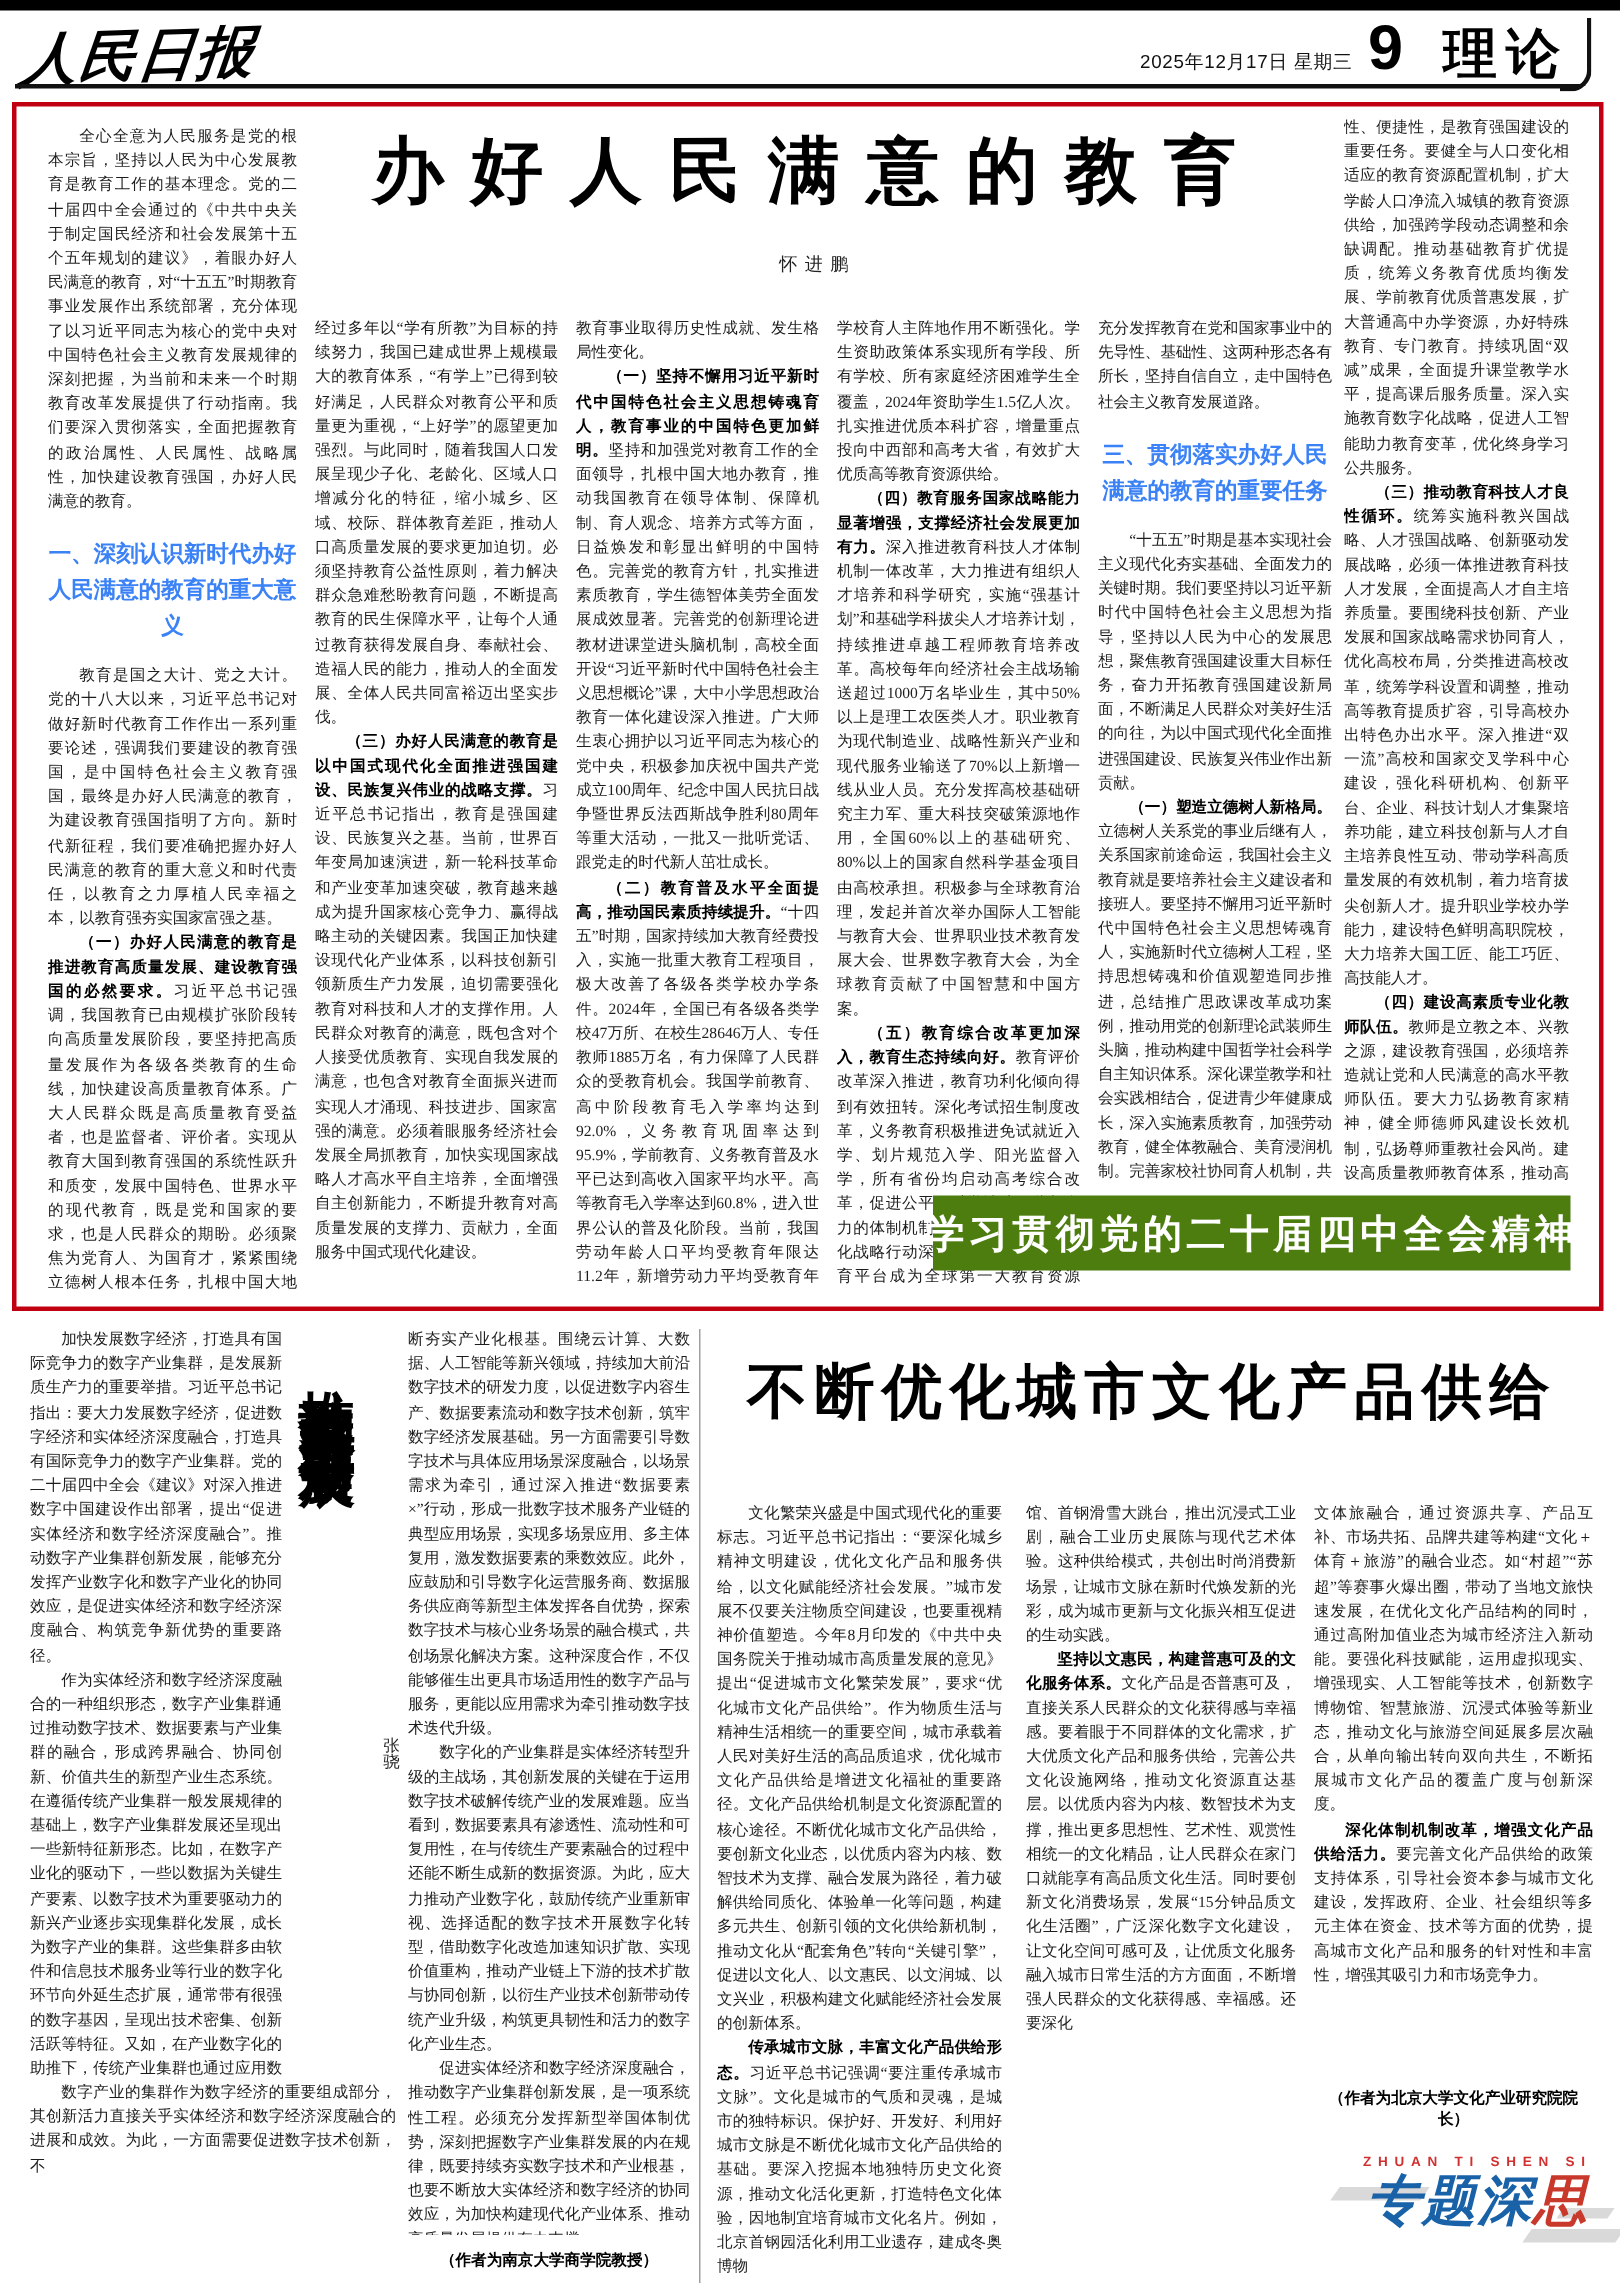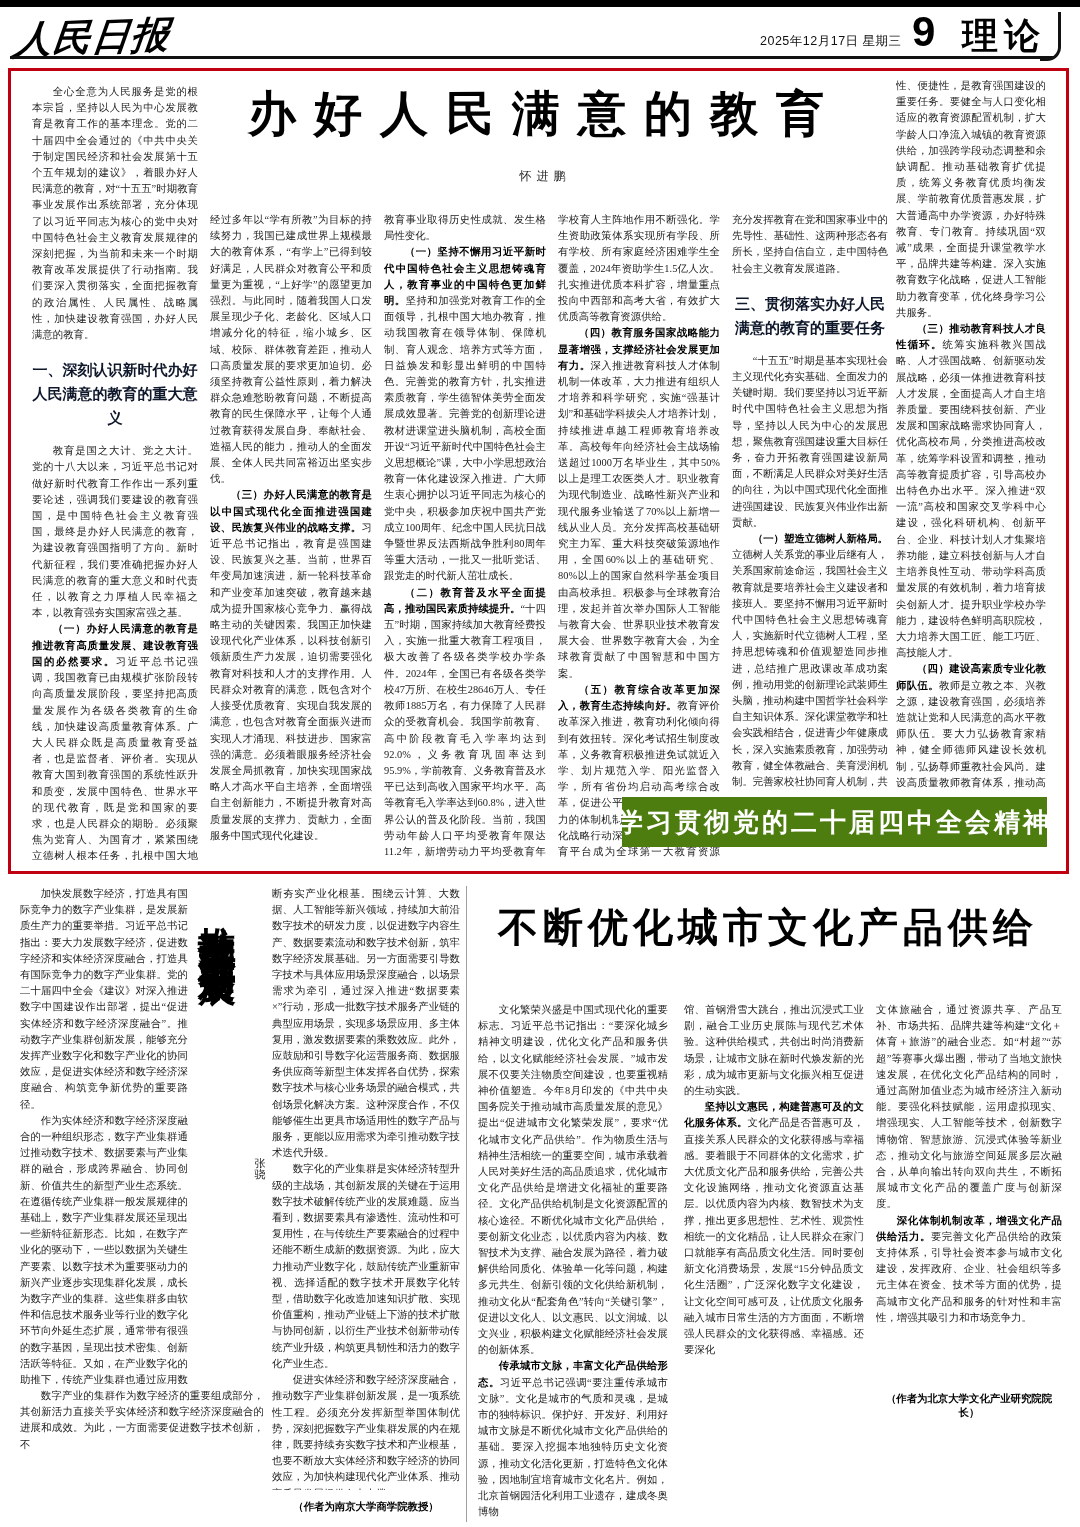--- a/index.html
+++ b/index.html
@@ -21,21 +21,21 @@
         border-right:3px solid #111;border-bottom:3px solid #111;border-bottom-right-radius:14px;}
   
   .redbox{position:absolute;left:8px;top:68px;width:1061px;height:806px;
         border:3px solid #c00010;box-sizing:border-box;background:#fff;}
   .col{position:absolute;overflow:hidden;font-size:10.4px;line-height:16.2px;
         text-align:justify;color:#1c1c1c;}
   .para{margin:0;text-indent:2em;}
   .para.cont{text-indent:0;}
   .lead{font-weight:bold;color:#000;}
   .sec-h{font-family:"Liberation Sans",sans-serif;font-weight:bold;font-size:15px;
-        line-height:1.6;text-align:center;margin:15px 0 13px;color:#0f172a;text-indent:0;}
+        line-height:1.6;text-align:center;margin:15px 0 13px;color:#3b82f6;text-indent:0;}
   .main-title{position:absolute;left:210px;top:82px;width:670px;text-align:center;
         font-family:Liberation Serif, serif;font-weight:900;font-size:48px;
         letter-spacing:18px;color:#000;white-space:nowrap;}
   .main-author{position:absolute;left:210px;top:168px;width:670px;text-align:center;
         font-size:12px;letter-spacing:5px;color:#222;}
   .banner{position:absolute;left:622px;top:797px;width:425px;height:50px;background:#4d7c0f;
         color:#fff;font-family:"Liberation Sans",sans-serif;font-weight:900;font-size:26px;
         letter-spacing:3px;display:flex;align-items:center;justify-content:center;white-space:nowrap;}
   
   .vdivider{position:absolute;left:466px;top:886px;width:1px;height:636px;background:#9f9f9f;}
@@ -100,21 +100,21 @@
       <p class="para"><span class="lead">（四）教育服务国家战略能力显著增强，支撑经济社会发展更加有力。</span>深入推进教育科技人才体制机制一体改革，大力推进有组织人才培养和科学研究，实施“强基计划”和基础学科拔尖人才培养计划，持续推进卓越工程师教育培养改革。高校每年向经济社会主战场输送超过1000万名毕业生，其中50%以上是理工农医类人才。职业教育为现代制造业、战略性新兴产业和现代服务业输送了70%以上新增一线从业人员。充分发挥高校基础研究主力军、重大科技突破策源地作用，全国60%以上的基础研究、80%以上的国家自然科学基金项目由高校承担。积极参与全球教育治理，发起并首次举办国际人工智能与教育大会、世界职业技术教育发展大会、世界数字教育大会，为全球教育贡献了中国智慧和中国方案。</p>
       <p class="para"><span class="lead">（五）教育综合改革更加深入，教育生态持续向好。</span>教育评价改革深入推进，教育功利化倾向得到有效扭转。深化考试招生制度改革，义务教育积极推进免试就近入学、划片规范入学、阳光监督入学，所有省份均启动高考综合改革，促进公平、科学选才、监督有力的体制机制更加健全。教育数字化战略行动深入推进，国家智慧教育平台成为全球第一大教育资源库。大力弘扬教育家精神，教师教育培养培训体系更加健全，出台系列强师尊师惠师政策，切实提升教师获得感、幸福感。</p>
     </div>
   <div class="col" style="left:732px;top:212px;width:156px;height:578px;">
       <p class="para cont">充分发挥教育在党和国家事业中的先导性、基础性、这两种形态各有所长，坚持自信自立，走中国特色社会主义教育发展道路。</p>
       <div class="sec-h">三、贯彻落实办好人民满意的教育的重要任务</div>
       <p class="para">“十五五”时期是基本实现社会主义现代化夯实基础、全面发力的关键时期。我们要坚持以习近平新时代中国特色社会主义思想为指导，坚持以人民为中心的发展思想，聚焦教育强国建设重大目标任务，奋力开拓教育强国建设新局面，不断满足人民群众对美好生活的向往，为以中国式现代化全面推进强国建设、民族复兴伟业作出新贡献。</p>
       <p class="para"><span class="lead">（一）塑造立德树人新格局。</span>立德树人关系党的事业后继有人，关系国家前途命运，我国社会主义教育就是要培养社会主义建设者和接班人。要坚持不懈用习近平新时代中国特色社会主义思想铸魂育人，实施新时代立德树人工程，坚持思想铸魂和价值观塑造同步推进，总结推广思政课改革成功案例，推动用党的创新理论武装师生头脑，推动构建中国哲学社会科学自主知识体系。深化课堂教学和社会实践相结合，促进青少年健康成长，深入实施素质教育，加强劳动教育，健全体教融合、美育浸润机制。完善家校社协同育人机制，共同呵护孩子健康成长、全面发展。</p>
     </div>
   <div class="col" style="left:896px;top:78px;width:150px;height:712px;">
-      <p class="para cont">性、便捷性，是教育强国建设的重要任务。要健全与人口变化相适应的教育资源配置机制，扩大学龄人口净流入城镇的教育资源供给，加强跨学段动态调整和余缺调配。推动基础教育扩优提质，统筹义务教育优质均衡发展、学前教育优质普惠发展，扩大普通高中办学资源，办好特殊教育、专门教育。持续巩固“双减”成果，全面提升课堂教学水平，品牌共建等构建。深入实施教育数字化战略，促进人工智能助力教育变革，优化终身学习公共服务。</p>
+      <p class="para cont">性、便捷性，是教育强国建设的重要任务。要健全与人口变化相适应的教育资源配置机制，扩大学龄人口净流入城镇的教育资源供给，加强跨学段动态调整和余缺调配。推动基础教育扩优提质，统筹义务教育优质均衡发展、学前教育优质普惠发展，扩大普通高中办学资源，办好特殊教育、专门教育。持续巩固“双减”成果，全面提升课堂教学水平，提高课后服务质量。深入实施教育数字化战略，促进人工智能助力教育变革，优化终身学习公共服务。</p>
       <p class="para"><span class="lead">（三）推动教育科技人才良性循环。</span>统筹实施科教兴国战略、人才强国战略、创新驱动发展战略，必须一体推进教育科技人才发展，全面提高人才自主培养质量。要围绕科技创新、产业发展和国家战略需求协同育人，优化高校布局，分类推进高校改革，统筹学科设置和调整，推动高等教育提质扩容，引导高校办出特色办出水平。深入推进“双一流”高校和国家交叉学科中心建设，强化科研机构、创新平台、企业、科技计划人才集聚培养功能，建立科技创新与人才自主培养良性互动、带动学科高质量发展的有效机制，着力培育拔尖创新人才。提升职业学校办学能力，建设特色鲜明高职院校，大力培养大国工匠、能工巧匠、高技能人才。</p>
       <p class="para"><span class="lead">（四）建设高素质专业化教师队伍。</span>教师是立教之本、兴教之源，建设教育强国，必须培养造就让党和人民满意的高水平教师队伍。要大力弘扬教育家精神，健全师德师风建设长效机制，弘扬尊师重教社会风尚。建设高质量教师教育体系，推动高水平大学开展教师教育，强化教师全员培训，提升教师专业素质能力。强化教师待遇保障，维护教师职业尊严和合法权益，加大优秀教师选树表彰和宣传力度，吸引优秀人才长期从教、终身从教，筑牢教育强国根基。</p>
     </div>
 
   <div class="banner">学习贯彻党的二十届四中全会精神</div>
 
   <div class="col" style="left:20px;top:886px;width:168px;height:498px;">
       <p class="para">加快发展数字经济，打造具有国际竞争力的数字产业集群，是发展新质生产力的重要举措。习近平总书记指出：要大力发展数字经济，促进数字经济和实体经济深度融合，打造具有国际竞争力的数字产业集群。党的二十届四中全会《建议》对深入推进数字中国建设作出部署，提出“促进实体经济和数字经济深度融合”。推动数字产业集群创新发展，能够充分发挥产业数字化和数字产业化的协同效应，是促进实体经济和数字经济深度融合、构筑竞争新优势的重要路径。</p>
       <p class="para">作为实体经济和数字经济深度融合的一种组织形态，数字产业集群通过推动数字技术、数据要素与产业集群的融合，形成跨界融合、协同创新、价值共生的新型产业生态系统。在遵循传统产业集群一般发展规律的基础上，数字产业集群发展还呈现出一些新特征新形态。比如，在数字产业化的驱动下，一些以数据为关键生产要素、以数字技术为重要驱动力的新兴产业逐步实现集群化发展，成长为数字产业的集群。这些集群多由软件和信息技术服务业等行业的数字化环节向外延生态扩展，通常带有很强的数字基因，呈现出技术密集、创新活跃等特征。又如，在产业数字化的助推下，传统产业集群也通过应用数字技术，对特定实体产业进行全方位、全链条升级与改造，不断提升原有产业的数字化比重，从而实现效率提升、模式创新与价值再造，发展成为数字化的产业集群。这些集群立足于雄厚的实体产业根基，不断推动产业向高端化、智能化、绿色化方向迈进。这两种形态各有所长、各有侧重，相互促进、相互支撑，丰富拓展了数字产业集群的内涵和外延。其中，数字产业的集群作为促进实体经济和数字经济深度融合</p>
     </div>
@@ -140,13 +140,20 @@
   <div class="col" style="left:684px;top:1002px;width:180px;height:520px;">
       <p class="para cont">馆、首钢滑雪大跳台，推出沉浸式工业剧，融合工业历史展陈与现代艺术体验。这种供给模式，共创出时尚消费新场景，让城市文脉在新时代焕发新的光彩，成为城市更新与文化振兴相互促进的生动实践。</p>
       <p class="para"><span class="lead">坚持以文惠民，构建普惠可及的文化服务体系。</span>文化产品是否普惠可及，直接关系人民群众的文化获得感与幸福感。要着眼于不同群体的文化需求，扩大优质文化产品和服务供给，完善公共文化设施网络，推动文化资源直达基层。以优质内容为内核、数智技术为支撑，推出更多思想性、艺术性、观赏性相统一的文化精品，让人民群众在家门口就能享有高品质文化生活。同时要创新文化消费场景，发展“15分钟品质文化生活圈”，广泛深化数字文化建设，让文化空间可感可及，让优质文化服务融入城市日常生活的方方面面，不断增强人民群众的文化获得感、幸福感。还要深化</p>
     </div>
   <div class="col" style="left:876px;top:1002px;width:186px;height:384px;">
       <p class="para cont">文体旅融合，通过资源共享、产品互补、市场共拓、品牌共建等构建“文化＋体育＋旅游”的融合业态。如“村超”“苏超”等赛事火爆出圈，带动了当地文旅快速发展，在优化文化产品结构的同时，通过高附加值业态为城市经济注入新动能。要强化科技赋能，运用虚拟现实、增强现实、人工智能等技术，创新数字博物馆、智慧旅游、沉浸式体验等新业态，推动文化与旅游空间延展多层次融合，从单向输出转向双向共生，不断拓展城市文化产品的覆盖广度与创新深度。</p>
       <p class="para"><span class="lead">深化体制机制改革，增强文化产品供给活力。</span>要完善文化产品供给的政策支持体系，引导社会资本参与城市文化建设，发挥政府、企业、社会组织等多元主体在资金、技术等方面的优势，提高城市文化产品和服务的针对性和丰富性，增强其吸引力和市场竞争力。</p>
     </div>
   <div class="abs-note" style="left:876px;top:1392px;width:186px;">（作者为北京大学文化产业研究院院长）</div>
 
+  <div class="logo">
+    <div class="sl sl1"></div>
+    <div class="sl sl2"></div>
+    <div class="sl sl3"></div>
+    <div class="pin">ZHUAN TI SHEN SI</div>
+    <div class="zh"><span>专题深</span><span class="red">思</span></div>
+  </div>
 </div>
 
 </body></html>

